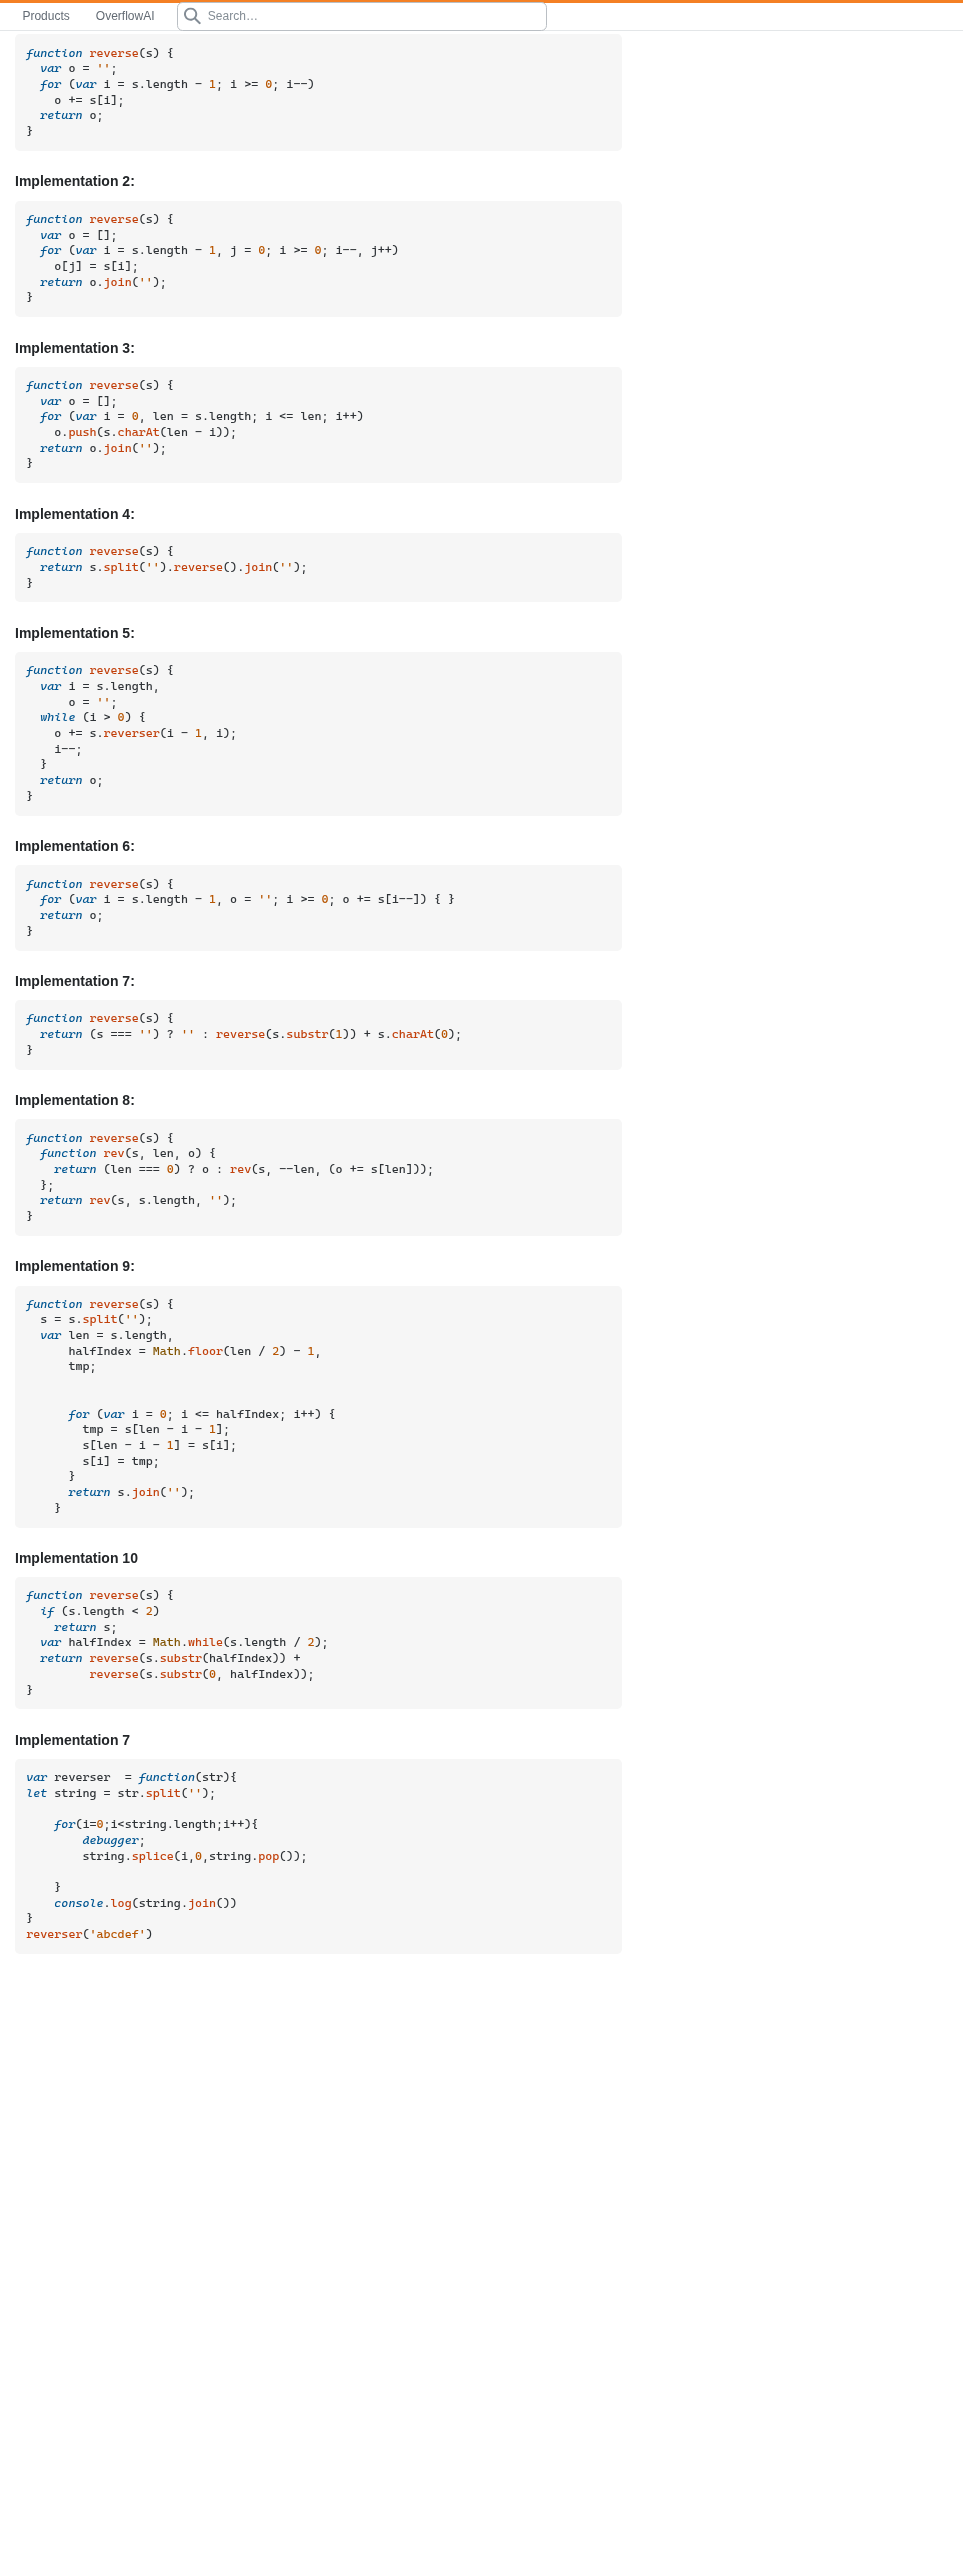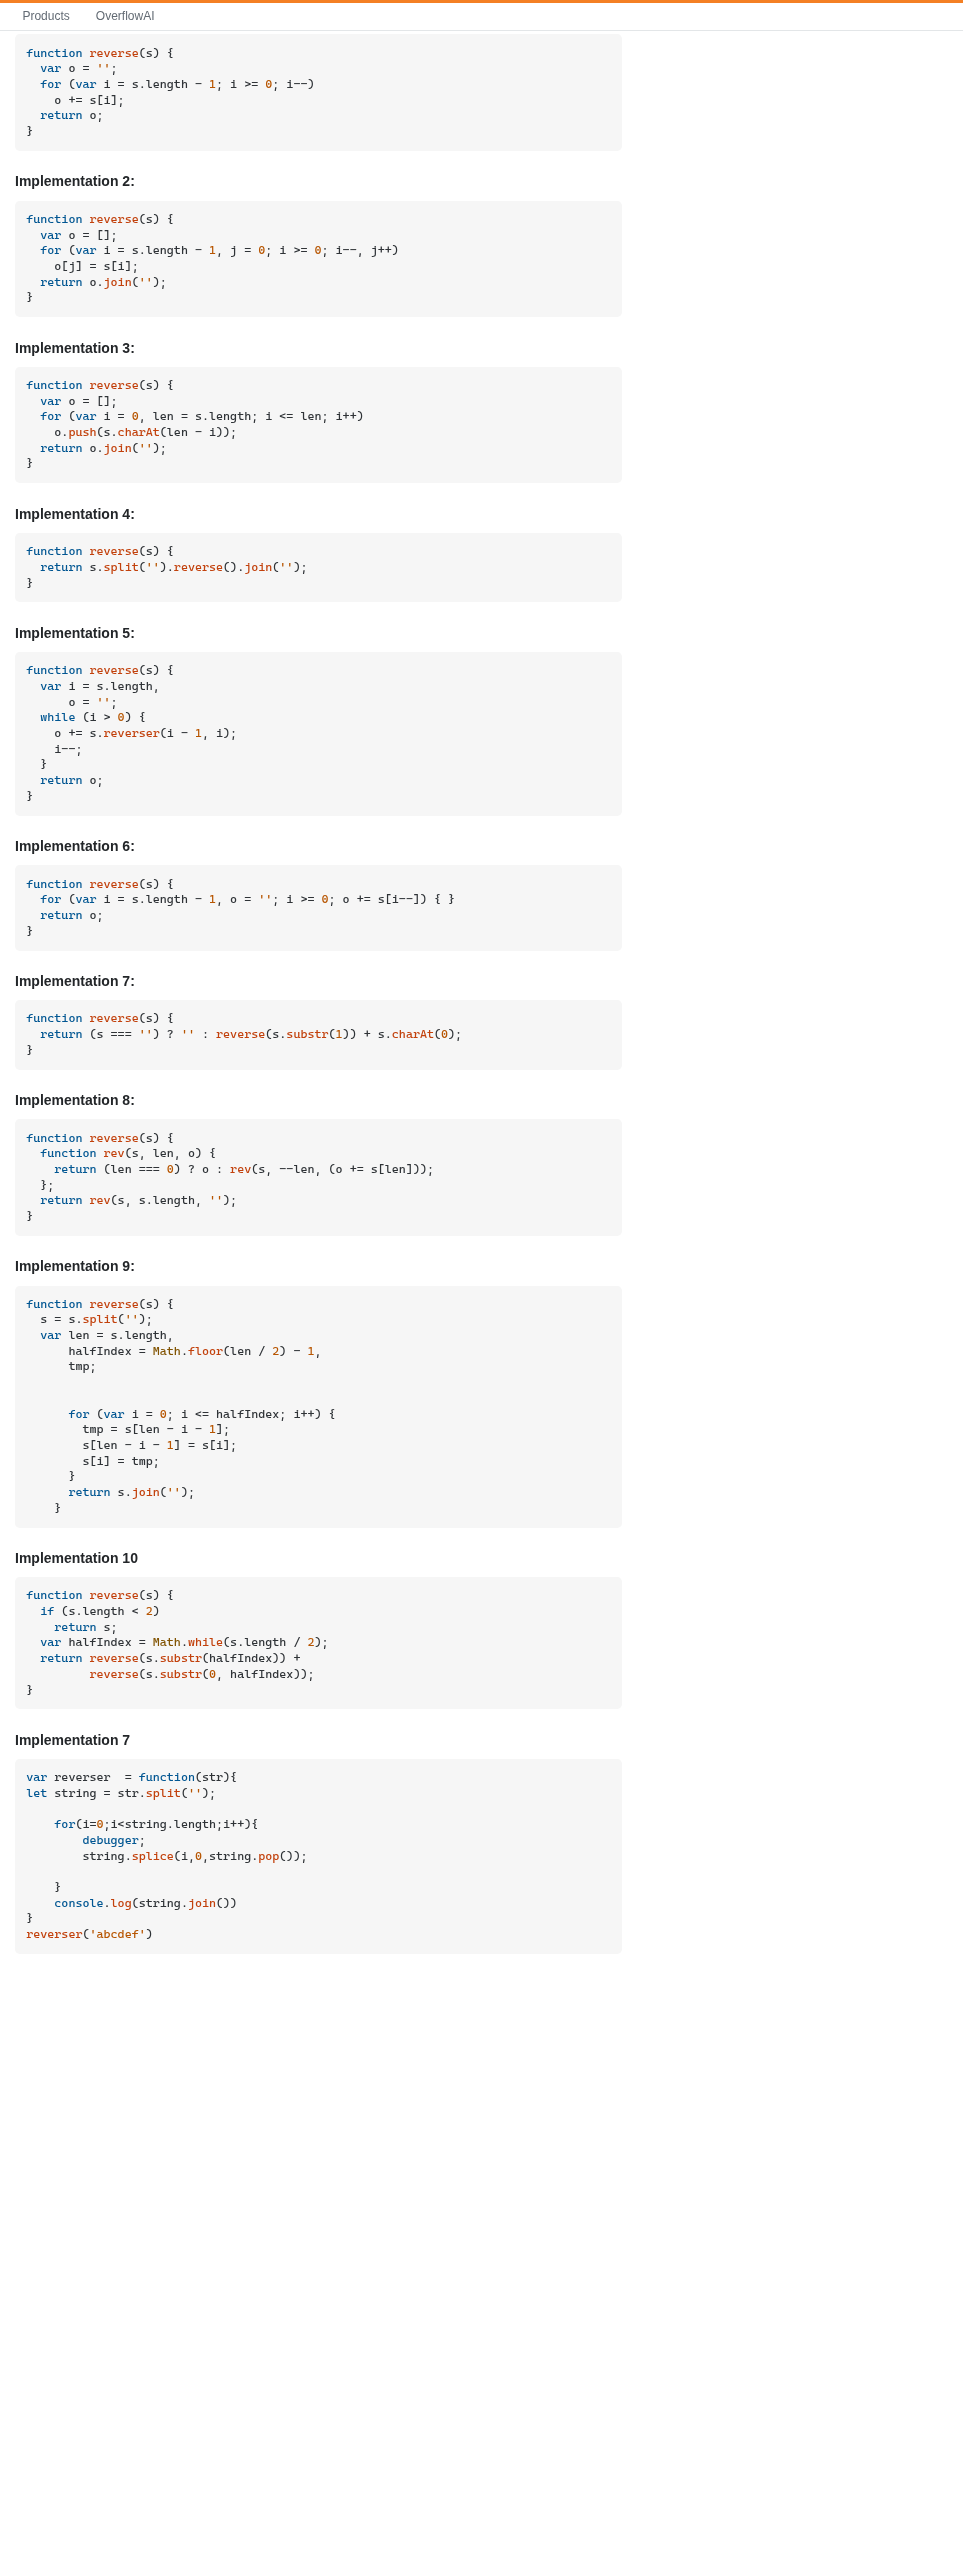--- a/index.html
+++ b/index.html
@@ -68,35 +68,41 @@
     background: #f6f6f6;
     border-radius: 4.7px;
     padding: 11.2px;
     font-family: ui-monospace, "Cascadia Mono", "Segoe UI Mono", "Liberation Mono", Menlo, Monaco, Consolas, monospace;
     font-size: 12px;
     line-height: 1.30769231;
     overflow-x: auto;
     white-space: pre;
     color: #2f3337;
   }
-  .kw  { color: #015692; }  
+  .kw  { color: #015692; font-style: italic; }  
   .call{ color: #c2410c; }  
   .num { color: #b75501; }  
   .str { color: #b75501; }  
   .id  { color: #2f3337; }  
   .cls { color: #815301; }  
 </style>
 </head>
 <body>
 
 <div class="topbar-orange"></div>
 
 <div class="topbar">
   <div class="topbar-link">Products</div>
   <div class="topbar-link">OverflowAI</div>
+  <div class="search-wrap">
+    <svg class="search-icon" viewBox="0 0 18 18">
+        <path d="m18 16.5-5.14-5.18h-.35a7 7 0 1 0-1.19 1.19v.35L16.5 18l1.5-1.5ZM12 7A5 5 0 1 1 2 7a5 5 0 0 1 10 0Z"></path>
+      </svg>
+    <input class="search-input" type="text" placeholder="Search…" style="">
+  </div>
 </div>
 
 <div class="content" id="content-root">
     <div style="height: 3.7px;"></div>
     <pre class="codeblock"><span class="kw">function</span> <span class="call">reverse</span>(<span class="id">s</span>) {
   <span class="kw">var</span> o = <span class="str">''</span>;
   <span class="kw">for</span> (<span class="kw">var</span> i = s.<span class="id">length</span> - <span class="num">1</span>; i &gt;= <span class="num">0</span>; i--)
     o += s[i];
   <span class="kw">return</span> o;
 }</pre>

